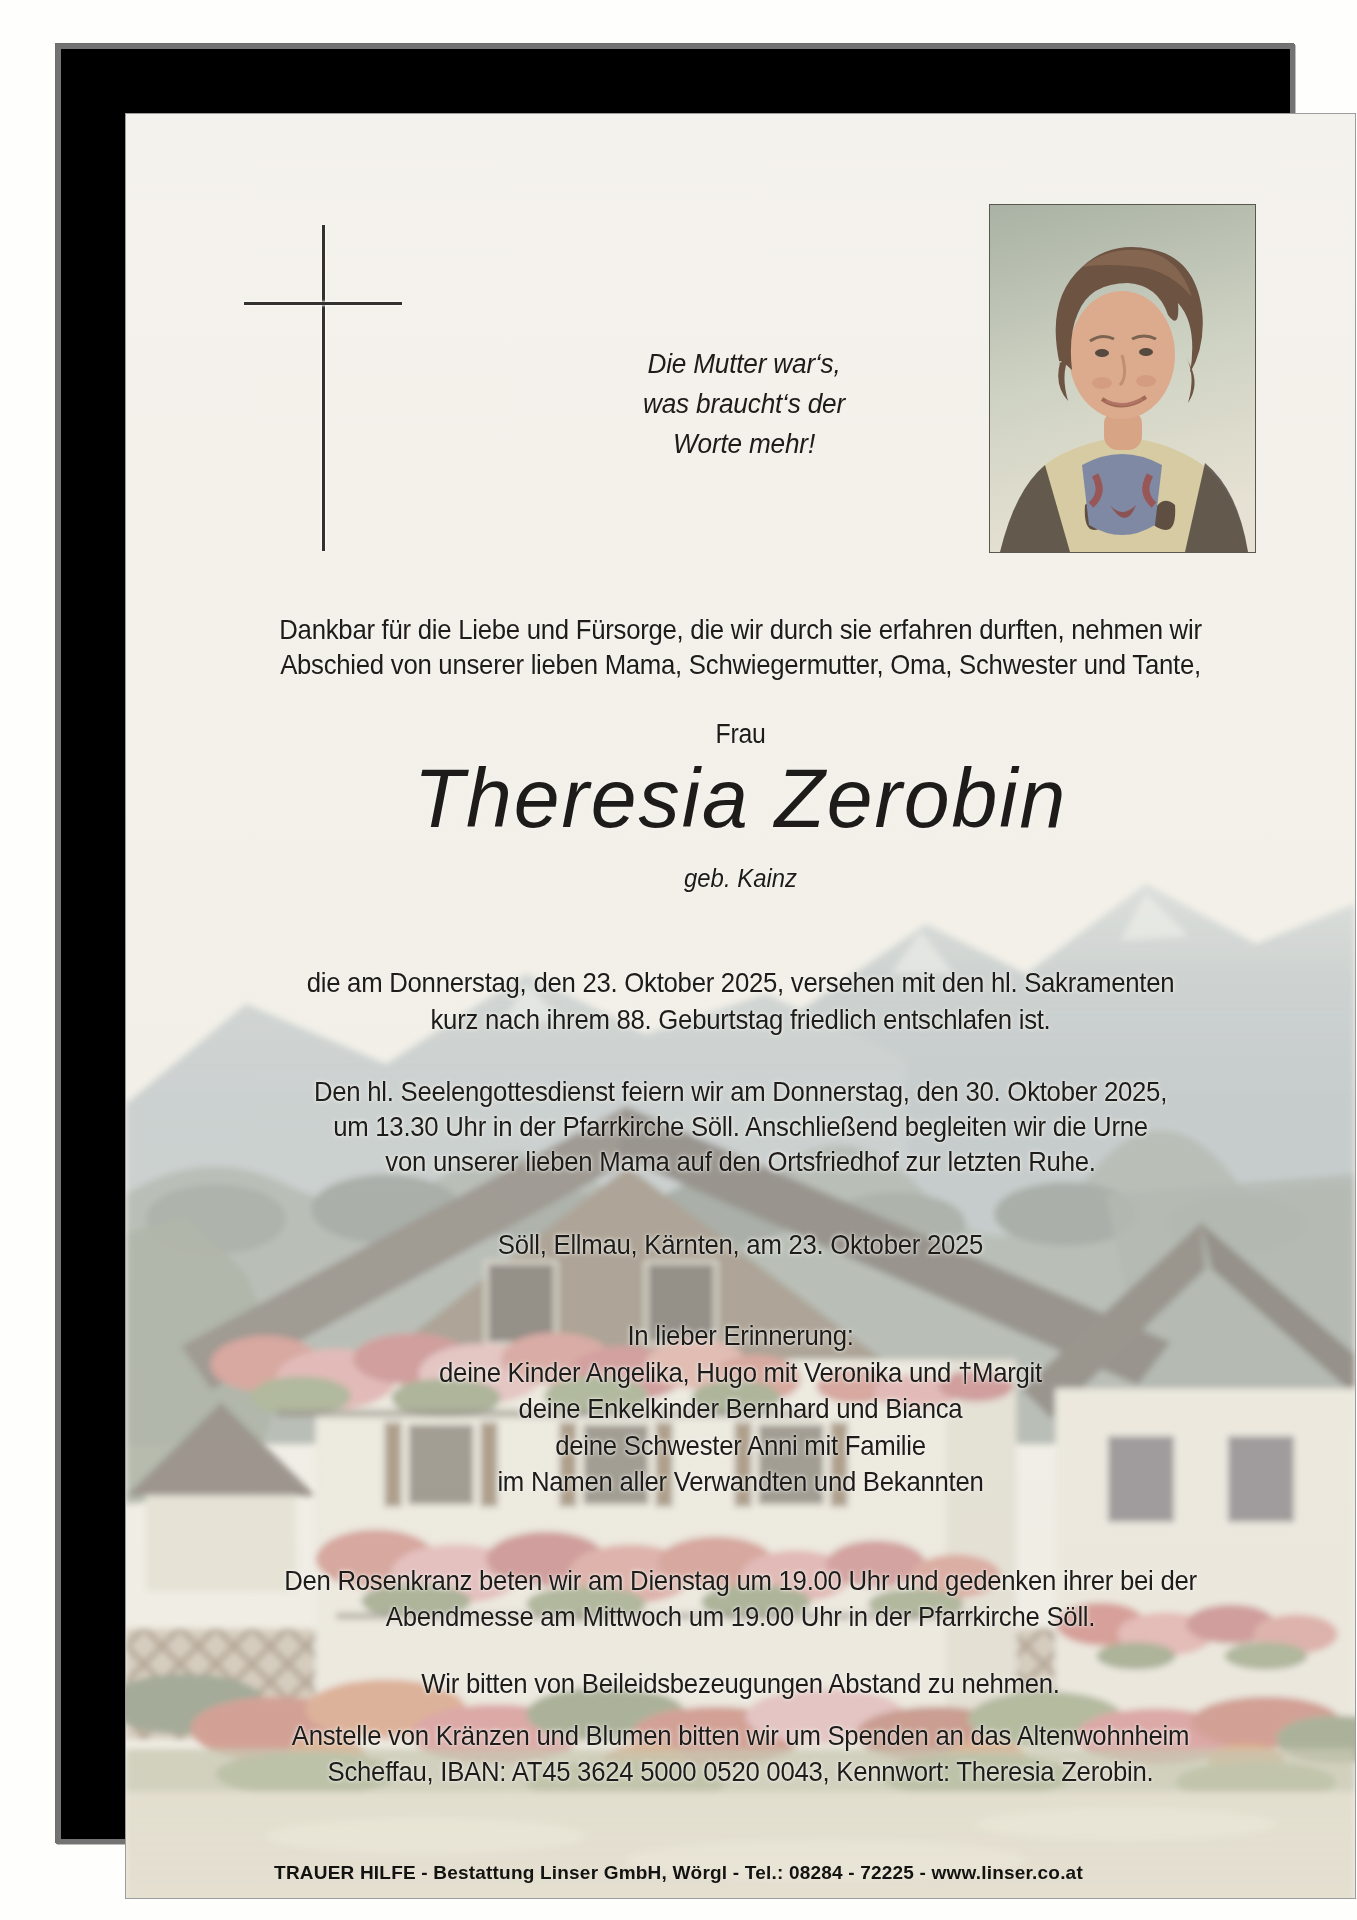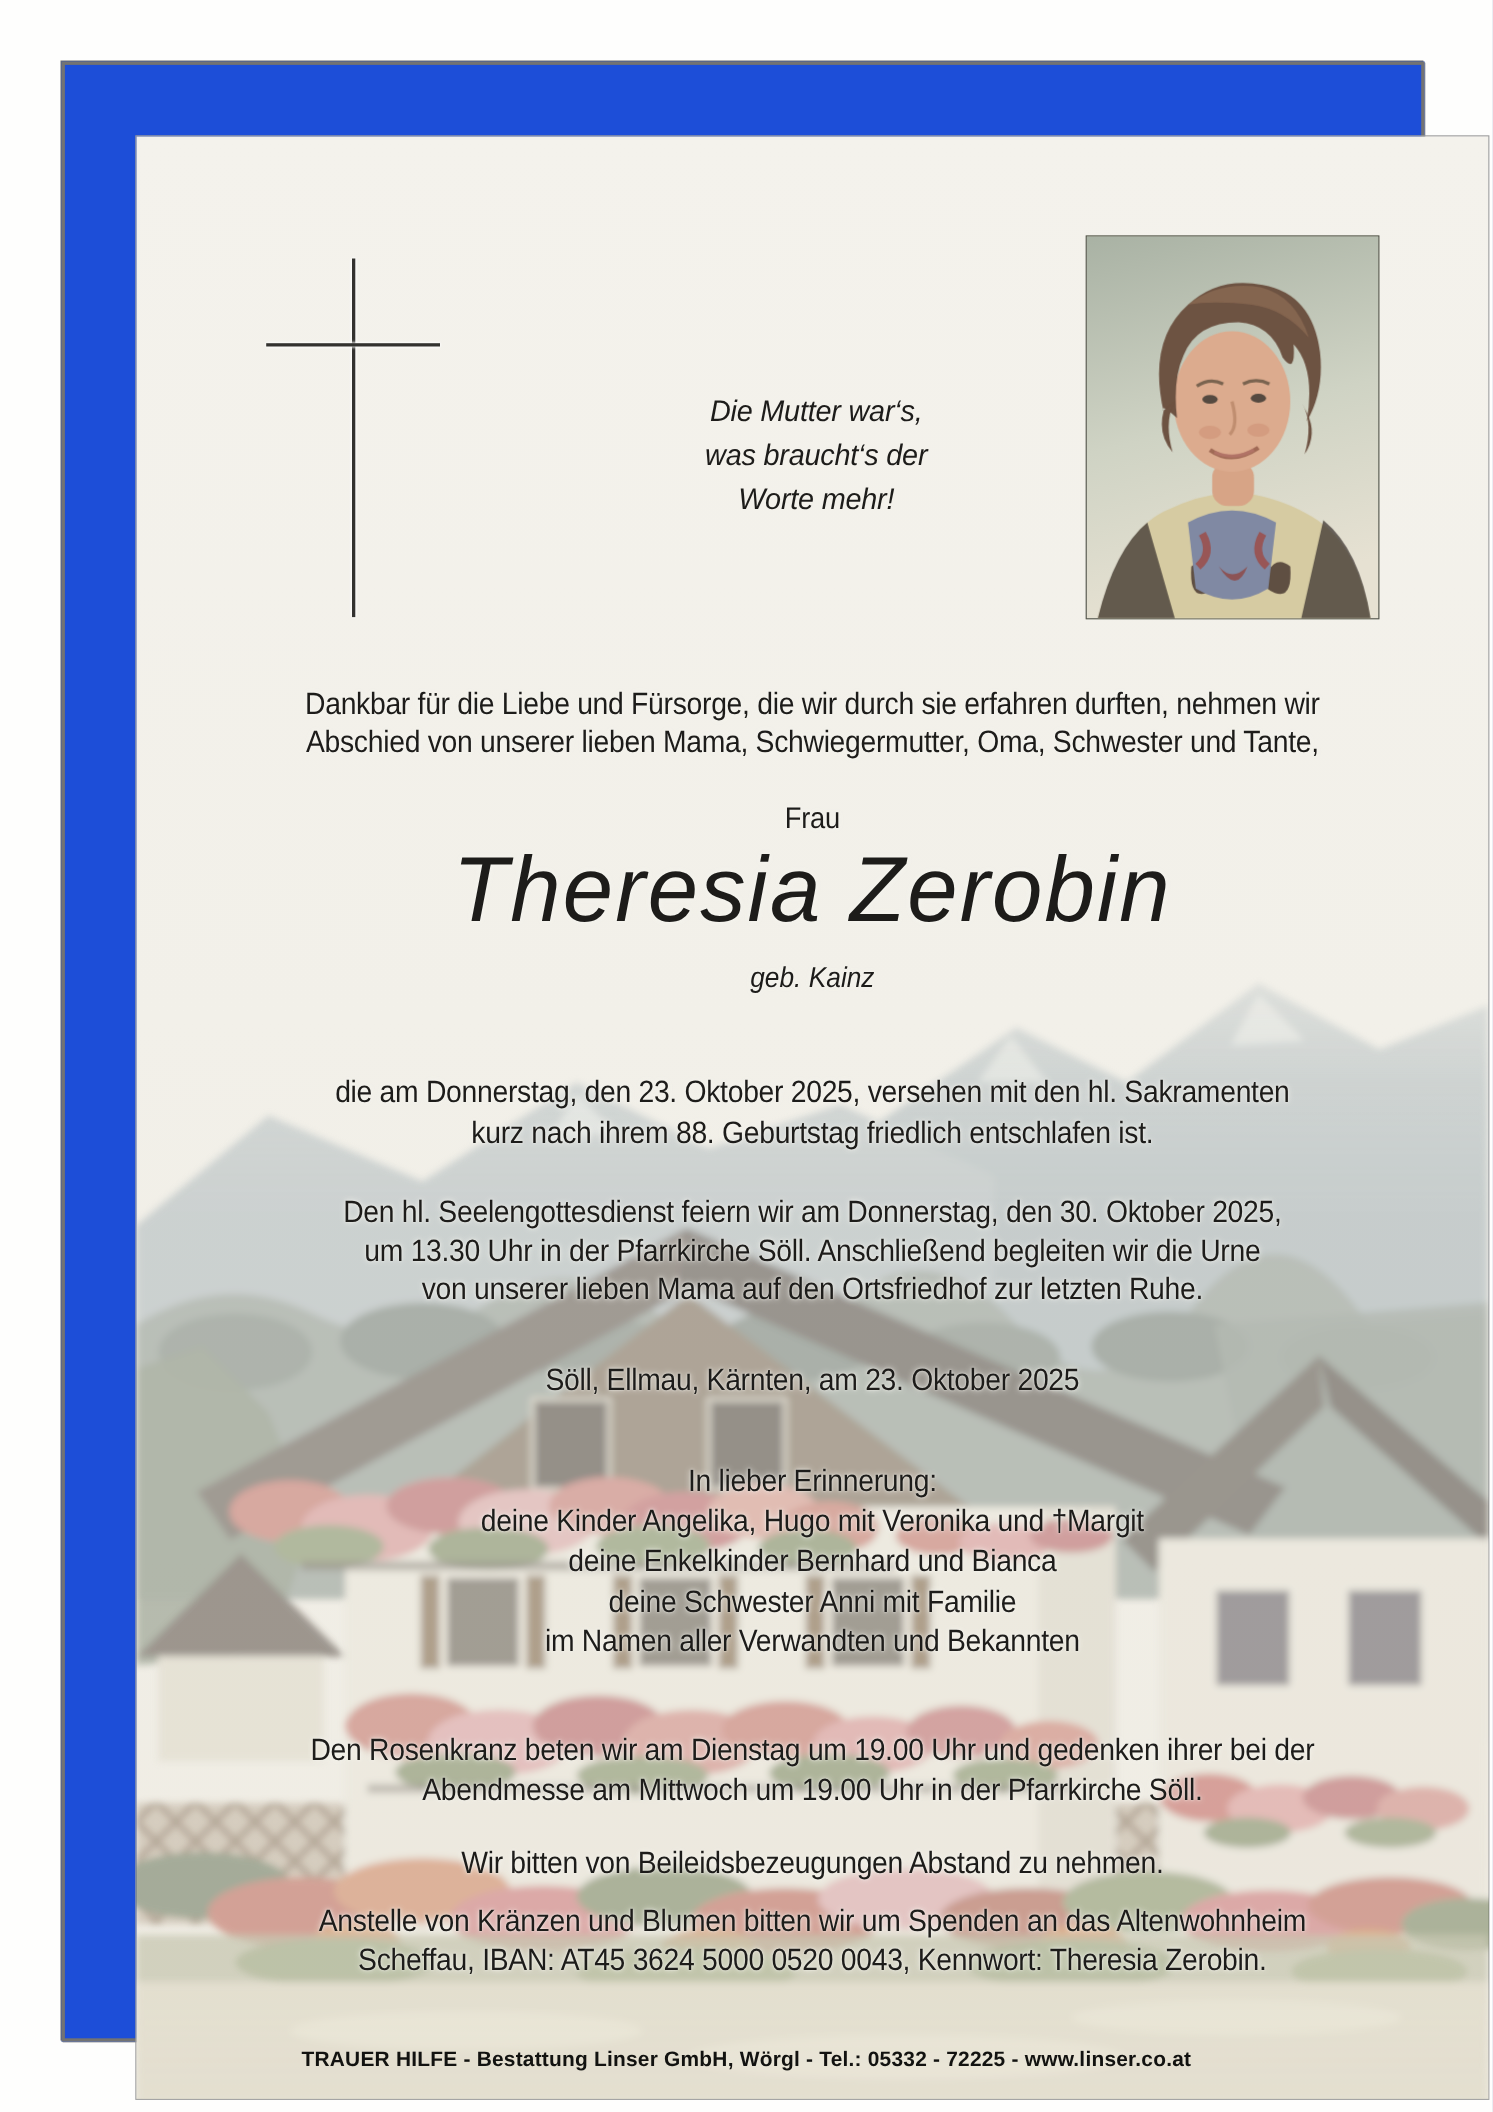--- a/index.html
+++ b/index.html
@@ -7,24 +7,24 @@
     position:relative;
     width:1357px;height:1920px;
     background:#fefefd;
     font-family:"Liberation Sans",sans-serif;
     color:#1d1c1a;
     overflow:hidden;
     margin:0 auto;
   }
   
   .frame-outer{
-    position:absolute;left:56px;top:56px;width:1239px;height:1800px;
-    border:3px solid #737373;
+    position:absolute;left:56px;top:44px;width:1239px;height:1800px;
+    border:5px solid #737373;
     box-shadow:1px 1px 0 #bdbdbd, -1px -1px 0 #6d6d6d;
-    background:#1d4ed8;
+    background:#000000;
     box-sizing:border-box;
   }
   .frame-inner{
     position:absolute;left:64px;top:64px;width:1229px;height:1784px;
     border:1px solid #9c9c9c;
     background:linear-gradient(180deg,#f4f2ec 0%,#f2f0e9 45%,#efece3 100%);
     box-sizing:content-box;
     overflow:hidden;
   }
   
@@ -324,15 +324,15 @@
       <div class="para p-condolence">Wir bitten von Beileidsbezeugungen Abstand zu nehmen.</div>
 
       <div class="para p-donation">
         <div>Anstelle von Kränzen und Blumen bitten wir um Spenden an das Altenwohnheim</div>
         <div>Scheffau, IBAN: AT45 3624 5000 0520 0043, Kennwort: Theresia Zerobin.</div>
       </div>
 
     </div>
   </div>
 
-  <div class="footer">TRAUER HILFE - Bestattung Linser GmbH, Wörgl - Tel.: 05332 - 72225 - www.linser.co.at</div>
+  <div class="footer">TRAUER HILFE - Bestattung Linser GmbH, Wörgl - Tel.: 08284 - 72225 - www.linser.co.at</div>
 
 </div>
 
 </body></html>

